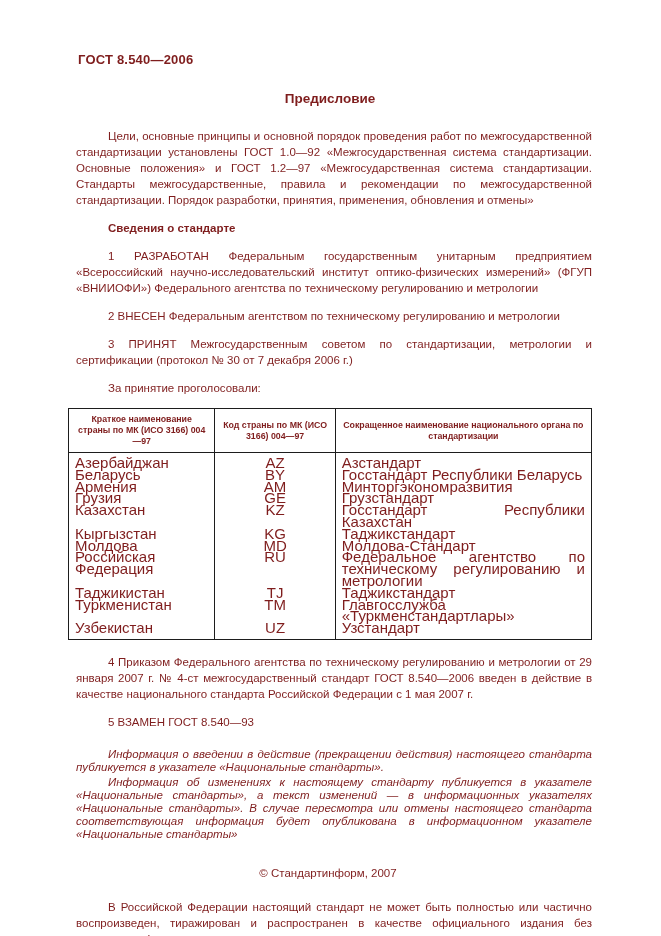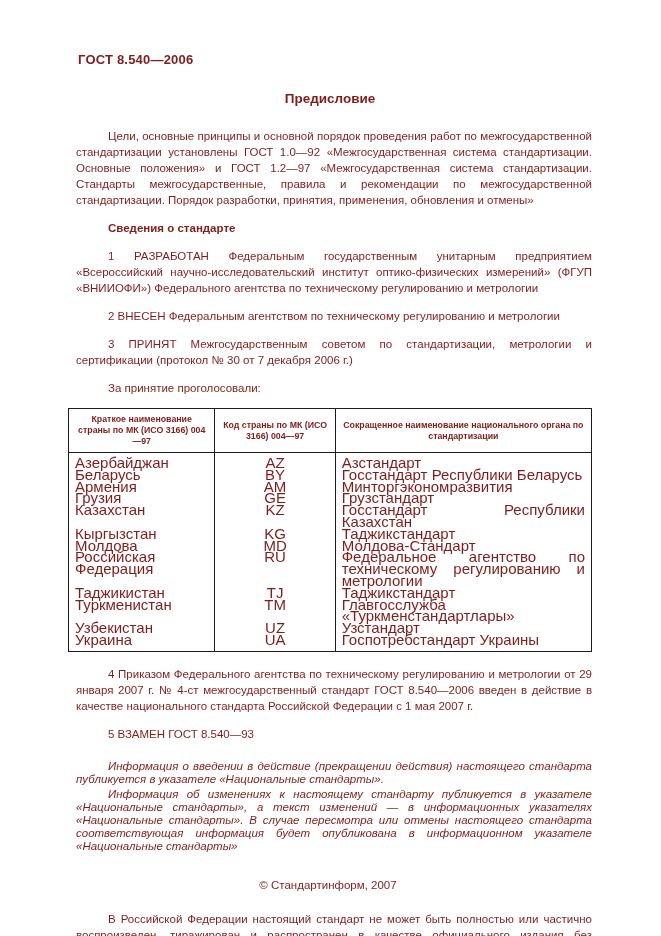--- a/index.html
+++ b/index.html
@@ -124,25 +124,20 @@
       <tr>
         <td class="col-country">Туркменистан</td>
         <td class="col-code">TM</td>
         <td class="col-org">Главгосслужба «Туркменстандартлары»</td>
       </tr>
       <tr>
         <td class="col-country">Узбекистан</td>
         <td class="col-code">UZ</td>
         <td class="col-org">Узстандарт</td>
       </tr>
-      <tr>
-        <td class="col-country">Украина</td>
-        <td class="col-code">UA</td>
-        <td class="col-org">Госпотребстандарт Украины</td>
-      </tr>
     </tbody>
   </table>
 
   <p class="para p4">4 Приказом Федерального агентства по техническому регулированию и метрологии от 29 января 2007 г. № 4-ст межгосударственный стандарт ГОСТ 8.540—2006 введен в действие в качестве национального стандарта Российской Федерации с 1 мая 2007 г.</p>
   <p class="para">5 ВЗАМЕН ГОСТ 8.540—93</p>
 
   <p class="para italic note1">Информация о введении в действие (прекращении действия) настоящего стандарта публикуется в указателе «Национальные стандарты».</p>
   <p class="para italic note2">Информация об изменениях к настоящему стандарту публикуется в указателе «Национальные стандарты», а текст изменений — в информационных указателях «Национальные стандарты». В случае пересмотра или отмены настоящего стандарта соответствующая информация будет опубликована в информационном указателе «Национальные стандарты»</p>
 
   <p class="copyright">© Стандартинформ, 2007</p>

